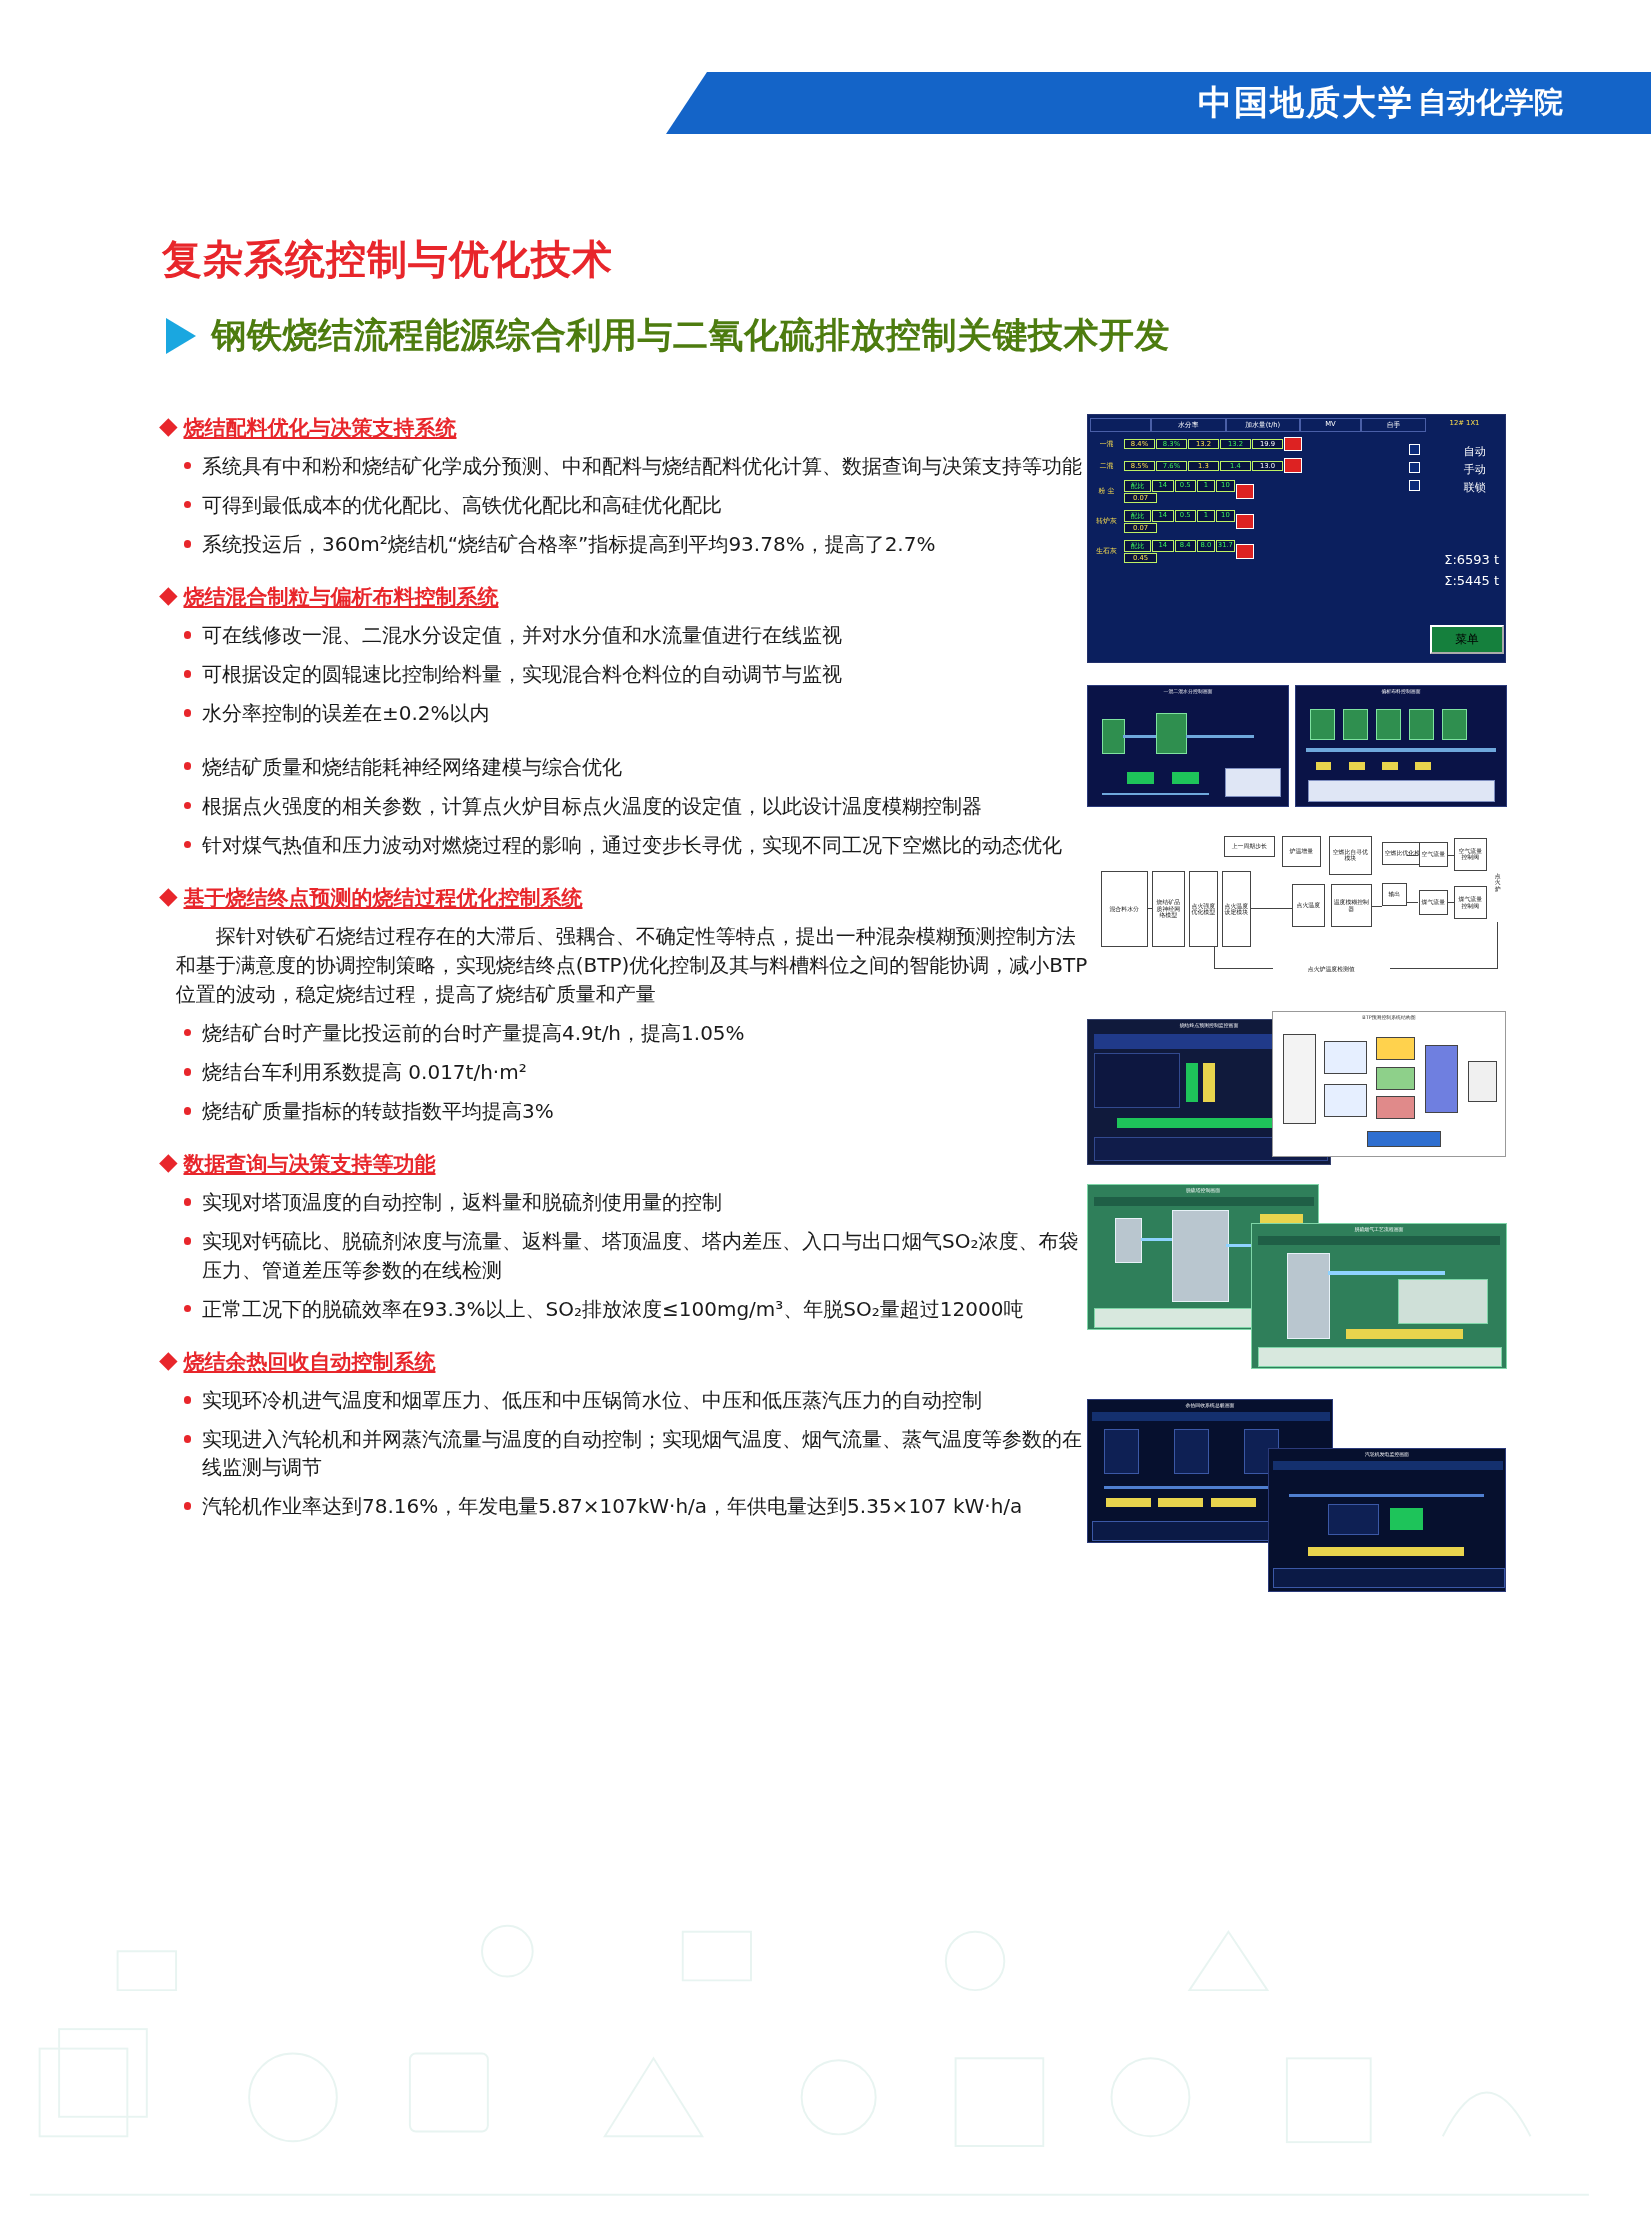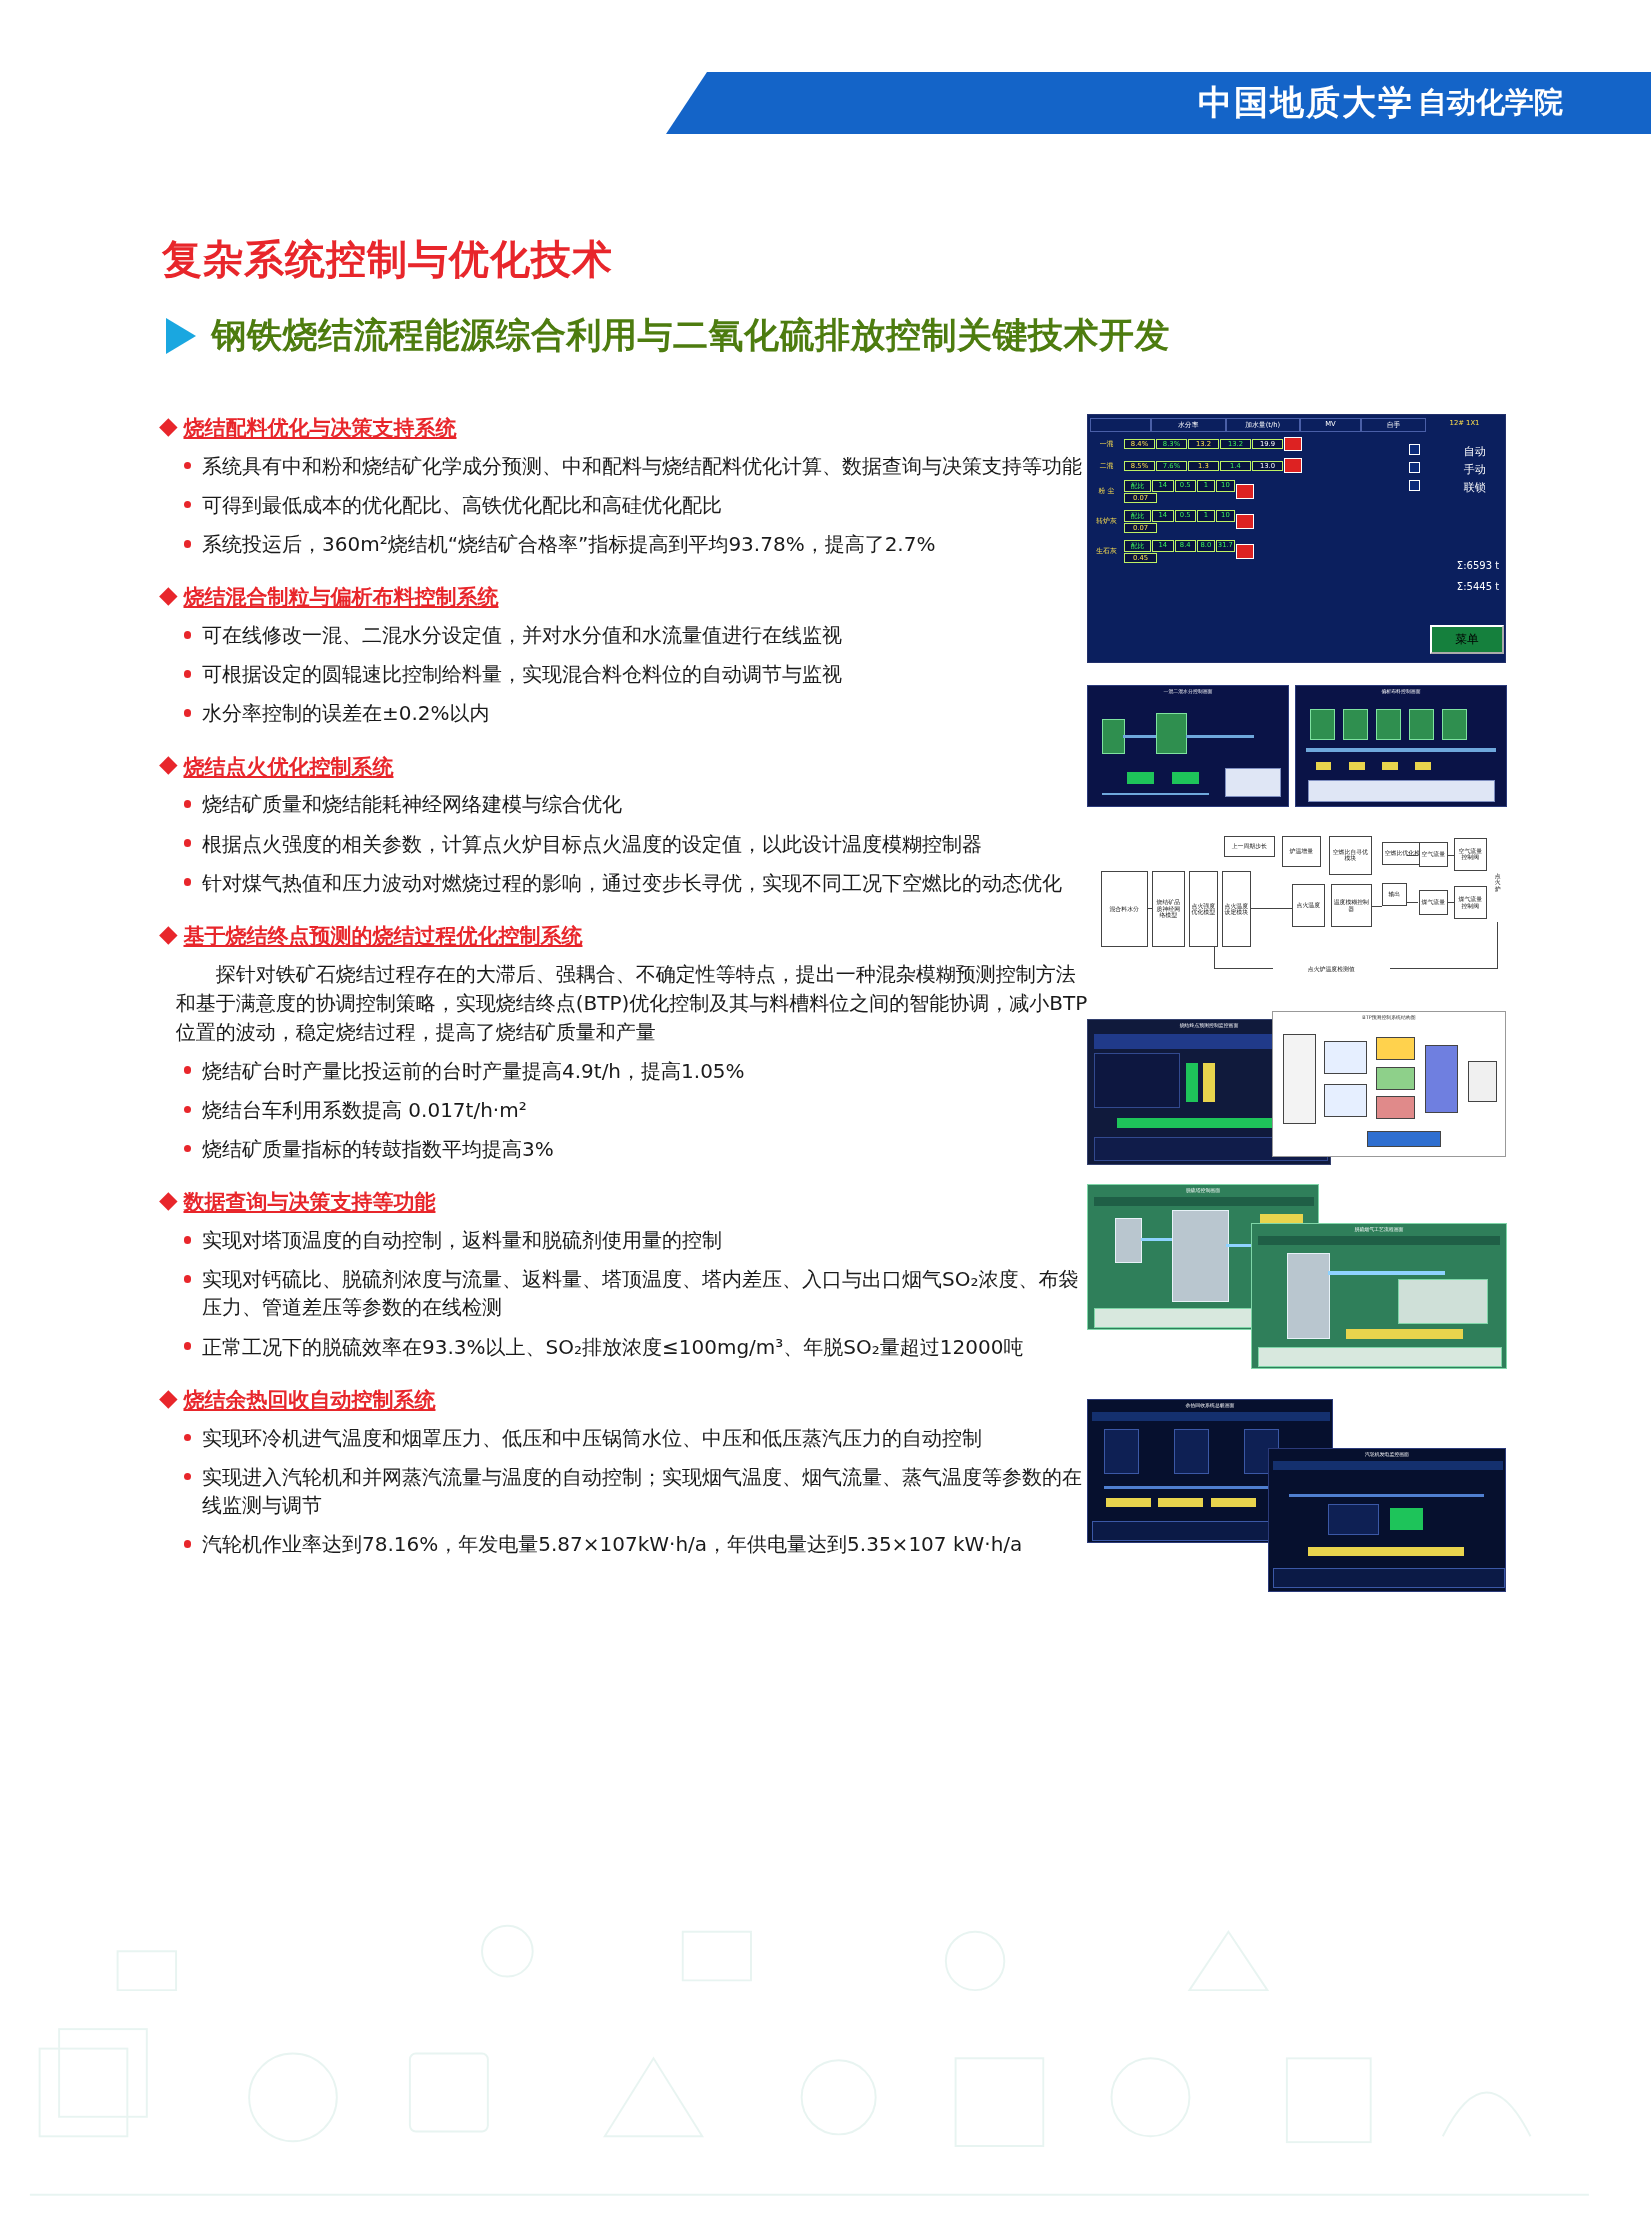--- a/index.html
+++ b/index.html
@@ -89,21 +89,21 @@
   .f1-grid{display:flex;flex-direction:column;gap:1px;padding:2px;}
   .f1-row{display:flex;gap:1px;align-items:center;font-size:6.8px;color:#fff;height:20.5px;}
   .f1-lbl{width:33px;text-align:center;color:#ffe14d;}
   .f1-val{width:29px;background:#08133f;border:1px solid #bef264;text-align:center;color:#3cf05a;}
   .f1-val.y{color:#ffe14d;}
   .f1-val.w{color:#ffffff;}
   .f1-red{width:15.6px;height:12.7px;background:#d22;border:1px solid #fff;}
   .f1-right{position:absolute;right:5.9px;top:29px;width:90px;}
   .f1-chk{display:flex;font-size:11px;color:#fff;margin-bottom:2.9px;gap:40px;}
   .f1-box{width:8.8px;height:8.8px;border:1px solid #fff;background:#0b2a7a;margin-right:3.9px;}
-  .f1-sum{position:absolute;right:5.9px;font-size:10px;color:#fff;background:#0b1f5e;margin-top:8px;}
+  .f1-sum{position:absolute;right:5.9px;font-size:13px;color:#fff;background:#0b1f5e;}
   .f1-menu{position:absolute;right:1px;bottom:7.8px;width:70px;height:25px;background:#15803d;border:2px outset #fff;color:#000;font-size:11.7px;display:flex;align-items:center;justify-content:center;}
 
   
   #fig2a{left:0;top:271px;width:202px;height:122px;background:#0a1347;border:1px solid #2b3a7a;}
   #fig2b{left:208px;top:271px;width:212px;height:122px;background:#0a1347;border:1px solid #2b3a7a;}
   .scr-title{color:#fff;font-size:4.9px;text-align:center;padding-top:2px;}
   .tank{position:absolute;background:#2f8f4f;border:1px solid #7fe3a0;}
   .pipe{position:absolute;background:#6fa8dc;}
   .gbox{position:absolute;background:#1ec45a;}
   .ybox{position:absolute;background:#e8d44d;}
@@ -196,24 +196,20 @@
         <span class="dot"></span>
         <span class="btext">可根据设定的圆辊速比控制给料量，实现混合料仓料位的自动调节与监视</span>
       </div>
     <div class="bullet">
         <span class="dot"></span>
         <span class="btext">水分率控制的误差在±0.2%以内</span>
       </div>
   </div>
 
   <div class="section" style="margin-top:25px;">
-    <div class="sec-head">
-      <span class="diamond"></span>
-      <span>烧结点火优化控制系统</span>
-    </div>
     <div class="bullet">
         <span class="dot"></span>
         <span class="btext">烧结矿质量和烧结能耗神经网络建模与综合优化</span>
       </div>
     <div class="bullet">
         <span class="dot"></span>
         <span class="btext">根据点火强度的相关参数，计算点火炉目标点火温度的设定值，以此设计温度模糊控制器</span>
       </div>
     <div class="bullet">
         <span class="dot"></span>

